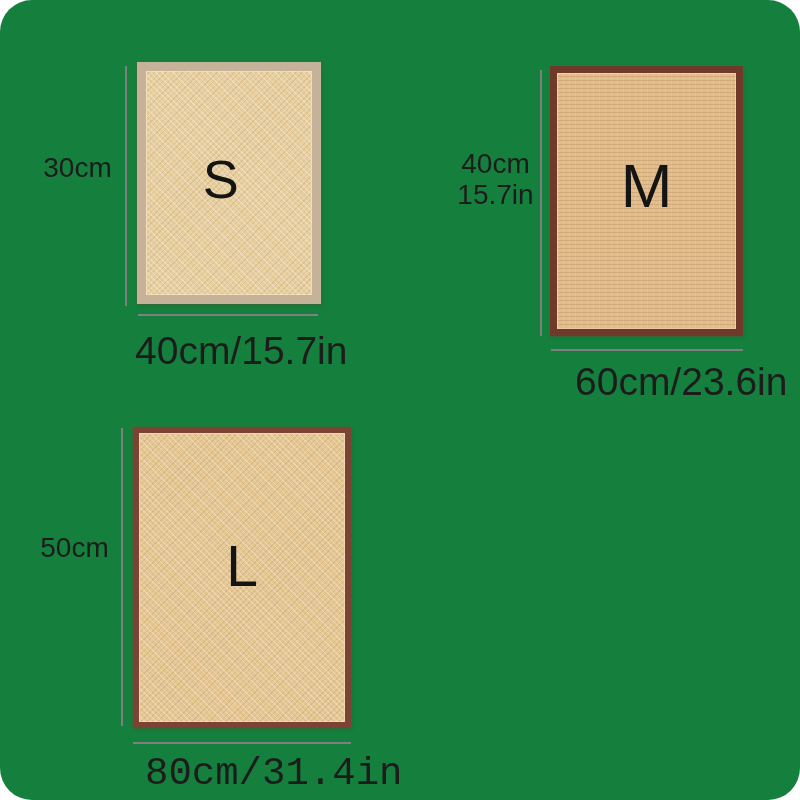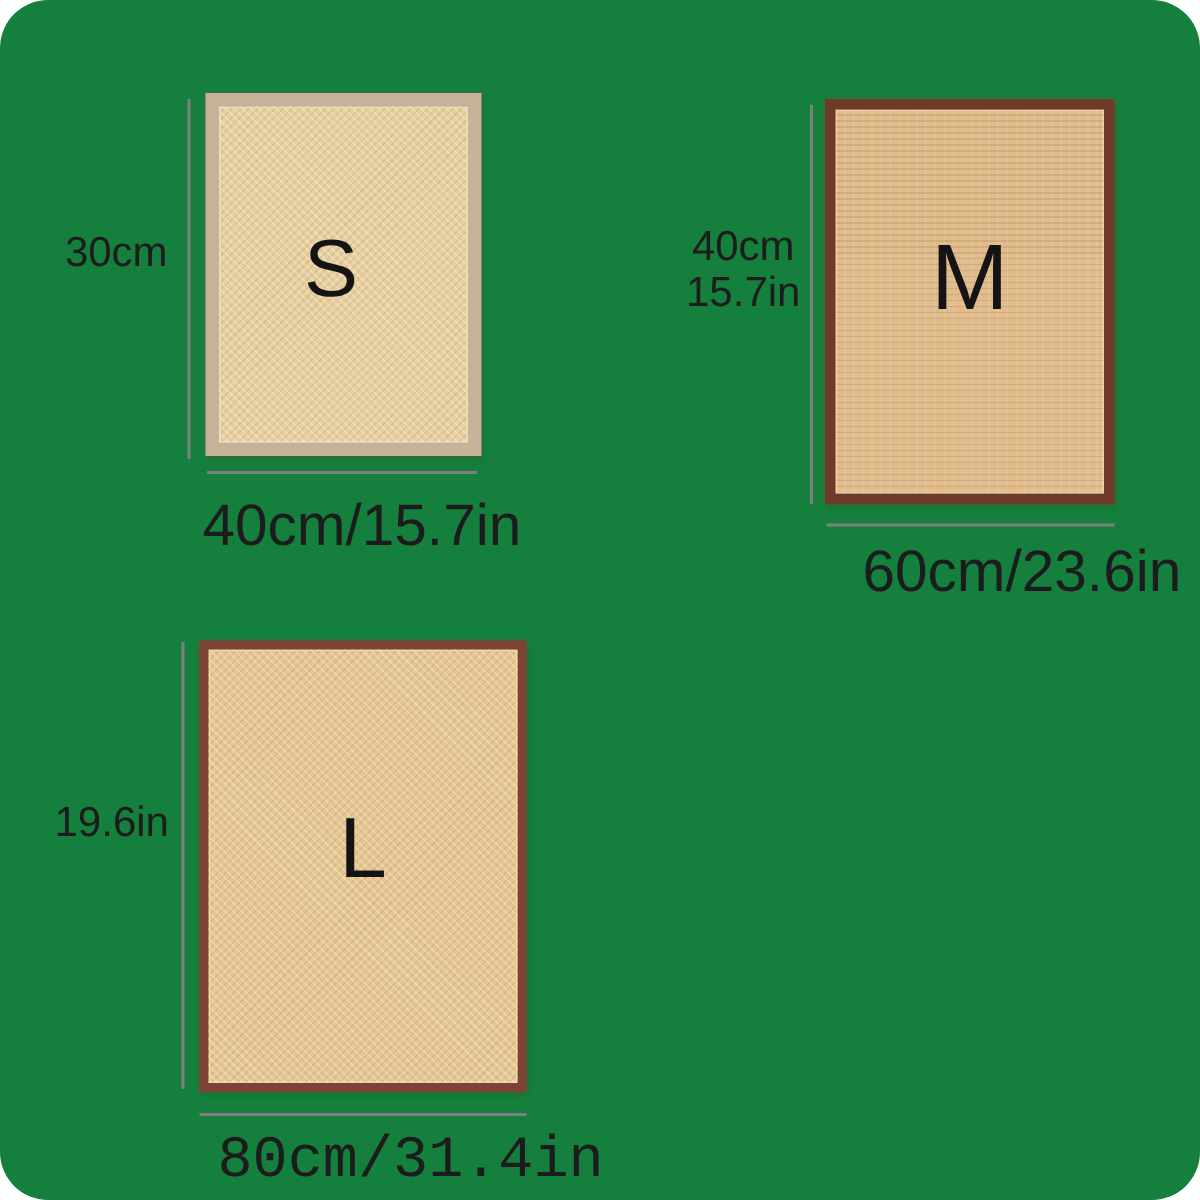--- a/index.html
+++ b/index.html
@@ -121,21 +121,21 @@
         <span class="mat-letter">M</span>
       </div>
     </div>
     <div class="hline" style="background-color: rgb(127, 127, 127);"></div>
     <div class="bottom-label" style="color: rgb(28, 28, 28);">60cm/23.6in</div>
   </div>
 
   <div class="size-group g-l">
     <div class="vline" style="background-color: rgb(127, 127, 127);"></div>
     <div class="side-label" style="color: rgb(28, 28, 28);">
-      <span>19.6in</span>
+      <span>50cm</span>
     </div>
     <div class="mat" style="background-color: rgb(124, 67, 52);">
       <div class="mat-surface texture-diagonal" style="background-color: rgb(229, 199, 147);">
         <span class="mat-letter">L</span>
       </div>
     </div>
     <div class="hline" style="background-color: rgb(127, 127, 127);"></div>
     <div class="bottom-label" style="color: rgb(28, 28, 28); font-family: Liberation Mono, monospace;">80cm/31.4in</div>
   </div>
 

